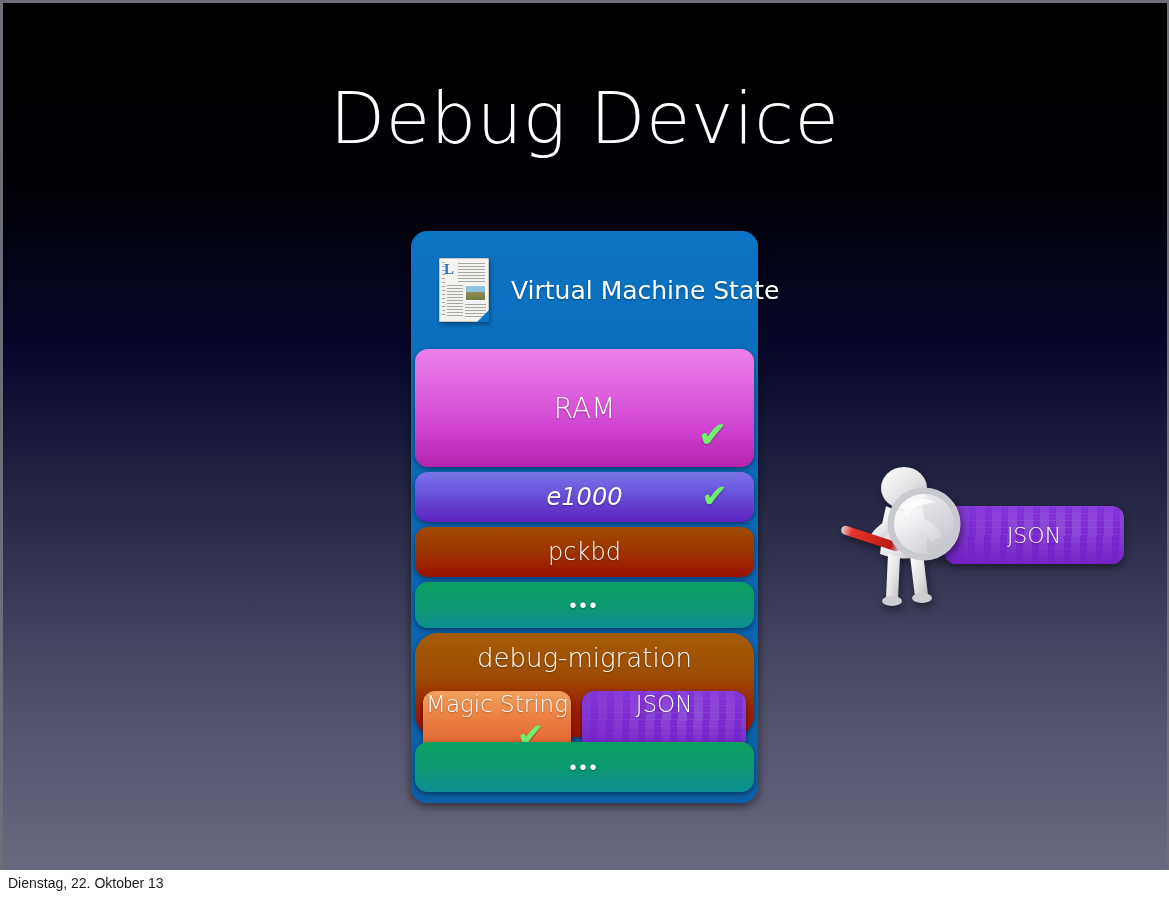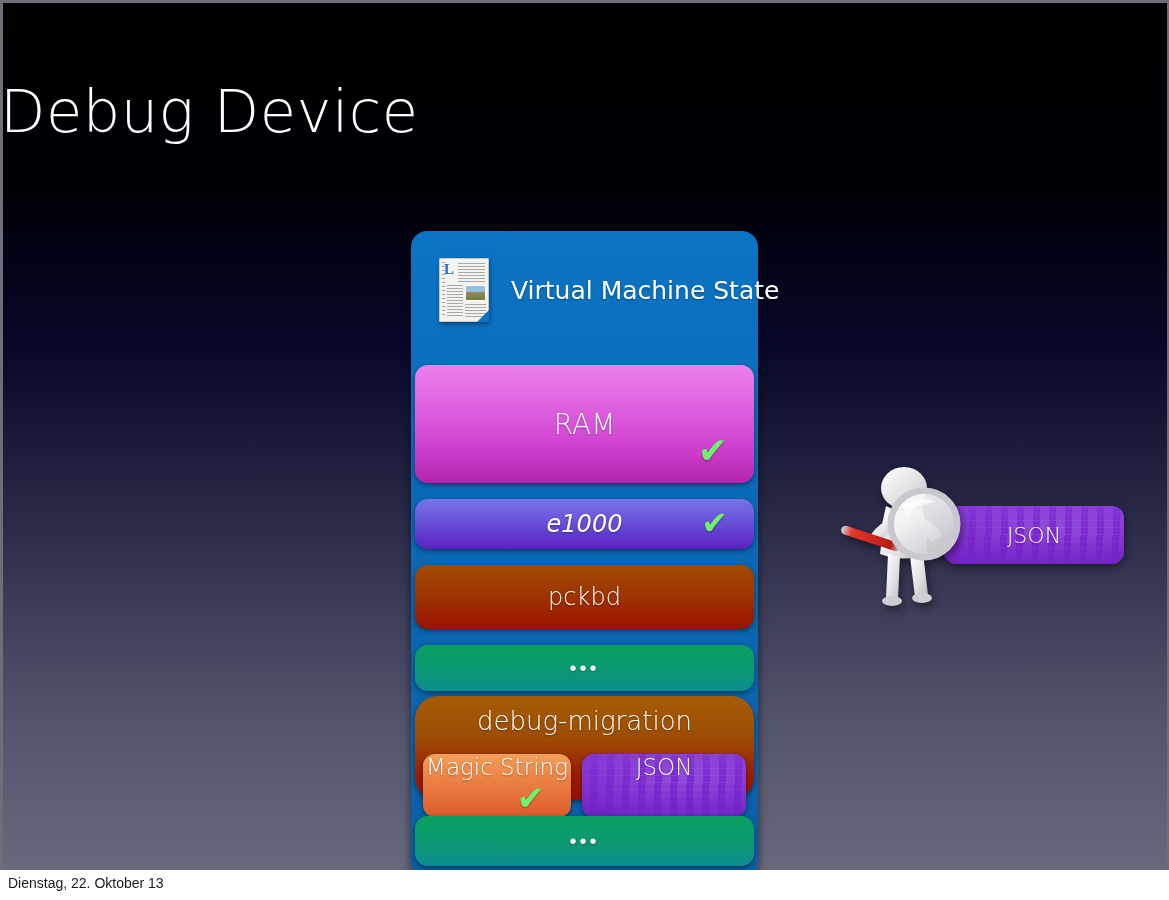--- a/index.html
+++ b/index.html
@@ -59,24 +59,25 @@
     height: 870px;
     background: #6e6e78;
   }
 
   
   .slide-title {
     position: absolute;
     left: 0;
     top: 82px;
     width: 1169px;
+    text-align: center;
     color: #ffffff;
     font-family: "DejaVu Sans", sans-serif;
     font-weight: 300;
-    font-size: 59px;
+    font-size: 72px;
     letter-spacing: 0.5px;
     line-height: 1.0;
     white-space: nowrap;
   }
 
   
   .vm-stack {
     position: absolute;
     left: 411px;
     top: 231px;
@@ -169,21 +170,21 @@
     font-family: "DejaVu Sans", sans-serif;
     font-weight: 400;
     font-size: 25px;
     text-shadow: 0 1px 2px rgba(0,0,0,0.35);
     white-space: nowrap;
   }
 
   
   .vm-row {
     position: relative;
-    margin: 16px 4px 5px 4px;
+    margin: 0 4px 5px 4px;
     border-radius: 13px;
     box-shadow: 0 2px 5px rgba(0,0,0,0.45);
     display: flex;
     align-items: center;
     justify-content: center;
     box-sizing: border-box;
     color: #ffffff;
     font-family: "DejaVu Sans", sans-serif;
     font-weight: 300;
     text-shadow: 0 1px 2px rgba(0,0,0,0.35);
@@ -193,21 +194,21 @@
     font-size: 28px;
     background: linear-gradient(180deg, #ec80ec 0%, #e36ce3 25%, #cf40cf 70%, #b223ad 100%);
   }
   .row-e1000 {
     height: 50px;
     font-size: 24px;
     background: linear-gradient(180deg, #7a74e8 0%, #6a56dc 40%, #5c20c0 100%);
     font-style: italic;
   }
   .row-pckbd {
-    height: 64px;
+    height: 50px;
     font-size: 24px;
     background: linear-gradient(180deg, #a04c02 0%, #9e3302 50%, #9a1100 100%);
   }
   .row-dots {
     height: 46px;
     font-size: 20px;
     letter-spacing: 3px;
     background: linear-gradient(180deg, #0aa05f 0%, #0b9873 55%, #0d8d92 100%);
   }
   .row-dots-last {

